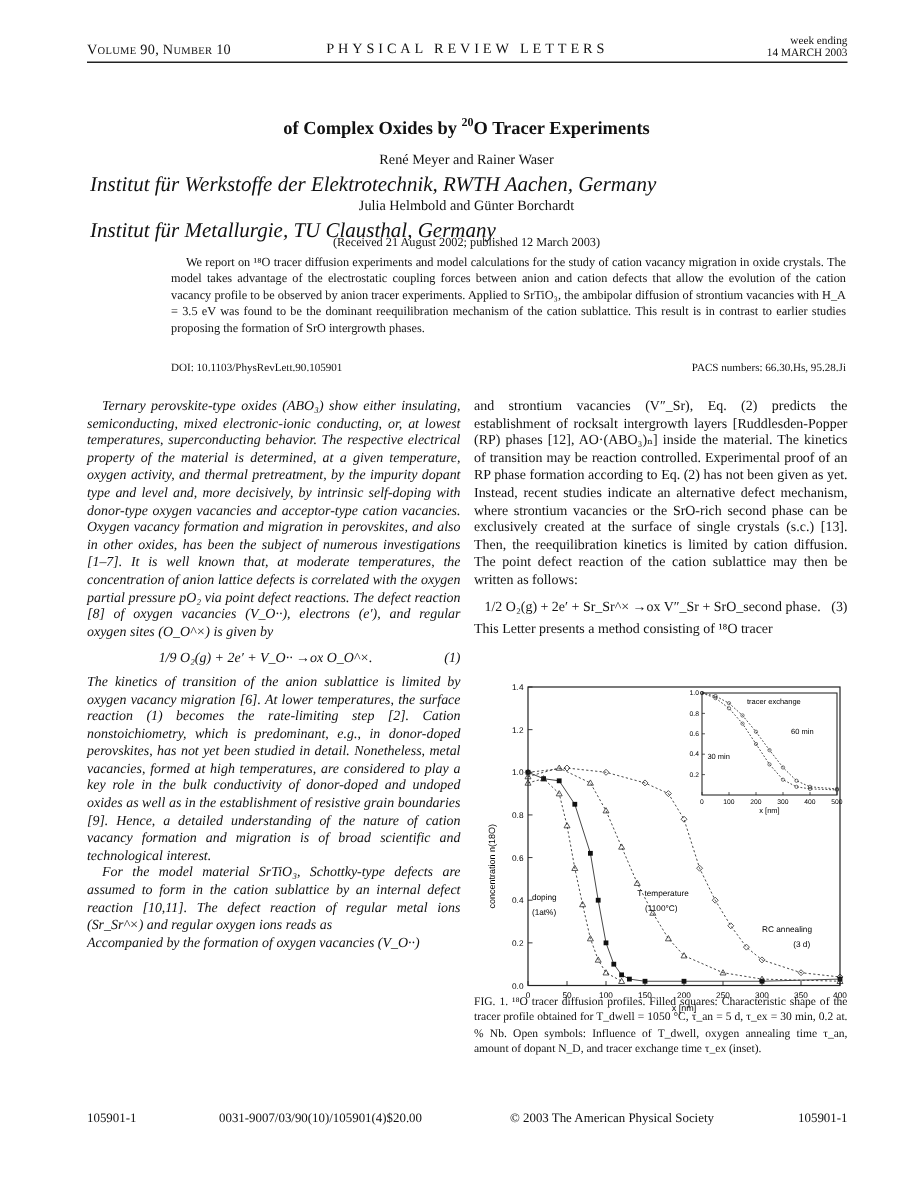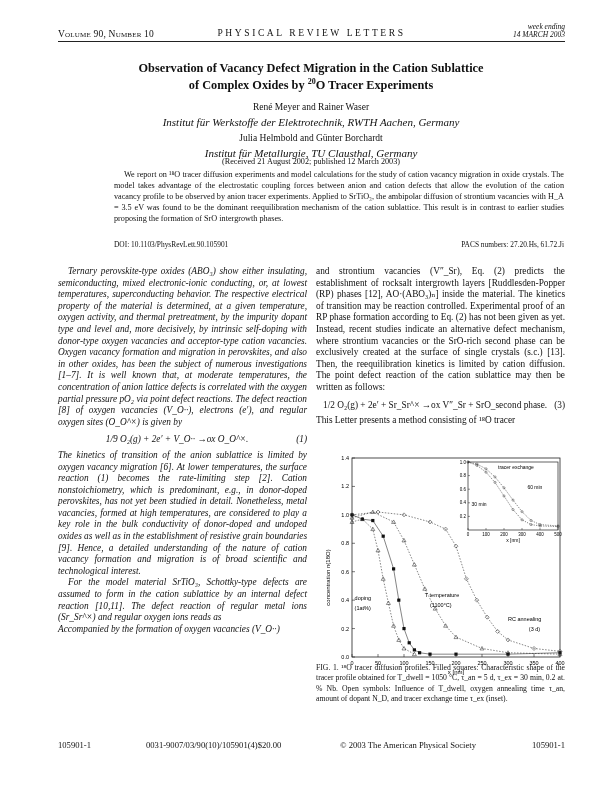--- a/index.html
+++ b/index.html
@@ -1,24 +1,24 @@
 <!DOCTYPE html>
 <html><head>
 <meta charset="utf-8">
 <style>
   html,body{margin:0;padding:0;background:#fff;}
   body{width:612px;height:792px;position:relative;overflow:hidden;font-family:"Liberation Serif","DejaVu Serif",serif;color:#111;}
   .hdr{position:absolute;left:58px;right:47px;top:24px;height:17px;border-bottom:1px solid #222;}
   .hdr .vol{position:absolute;left:0;bottom:2px;font-size:9.5px;font-variant:small-caps;letter-spacing:0.2px;}
   .hdr .journal{position:absolute;left:0;right:0;bottom:3px;text-align:center;font-size:9.5px;letter-spacing:2.6px;}
-  .hdr .week{position:absolute;right:0;bottom:2px;text-align:right;font-size:7.5px;line-height:8px;font-style:italic;}
+  .hdr .week{position:absolute;right:0;bottom:2px;text-align:right;font-size:7.5px;line-height:8px;}
   .title{position:absolute;left:60px;right:50px;top:61px;text-align:center;font-weight:bold;font-size:12.3px;line-height:14px;}
   .title sup{font-size:8px;}
   .authors{position:absolute;left:60px;right:50px;text-align:center;font-size:9.5px;}
-  .affil{position:absolute;left:60px;right:50px;text-align:center;font-size:11px;font-style:italic;}
+  .affil{position:absolute;left:60px;right:50px;font-size:14px;font-style:italic;}
   .received{position:absolute;left:60px;right:50px;text-align:center;font-size:8.2px;}
   .abstract{position:absolute;left:114px;right:48px;top:170px;font-size:8.2px;line-height:10.9px;text-align:justify;text-indent:10px;}
   .doi{position:absolute;left:114px;top:240px;font-size:7.4px;}
   .pacs{position:absolute;right:48px;top:240px;font-size:7.4px;}
   .col{position:absolute;font-size:9.3px;line-height:11.6px;text-align:justify;}
   .col p{margin:0;}
   .col .ind{text-indent:10px;}
   .col1{left:58px;width:249px;top:266px;font-style:italic;}
   .col2{left:316px;width:249px;top:266px;}
   .eq{display:flex;justify-content:space-between;margin:6px 0 4px 0;}
@@ -34,33 +34,33 @@
 <div class="hdr">
   <span class="vol">Volume 90, Number 10</span>
   <span class="journal">PHYSICAL REVIEW LETTERS</span>
   <span class="week">
     <span>week ending</span><br>
     <span>14 MARCH 2003</span>
   </span>
 </div>
 
 <div class="title">
-  <span>Observation of Vacancy Defect Migration in the Cation Sublattice</span><br>
+  <br>
   <span>of Complex Oxides by </span><sup>20</sup><span>O Tracer Experiments</span>
 </div>
 
 <div class="authors" style="top:102px">René Meyer and Rainer Waser</div>
 <div class="affil" style="top:116px">Institut für Werkstoffe der Elektrotechnik, RWTH Aachen, Germany</div>
 <div class="authors" style="top:133px">Julia Helmbold and Günter Borchardt</div>
 <div class="affil" style="top:147px">Institut für Metallurgie, TU Clausthal, Germany</div>
 <div class="received" style="top:157px">(Received 21 August 2002; published 12 March 2003)</div>
 
 <div class="abstract">We report on ¹⁸O tracer diffusion experiments and model calculations for the study of cation vacancy migration in oxide crystals. The model takes advantage of the electrostatic coupling forces between anion and cation defects that allow the evolution of the cation vacancy profile to be observed by anion tracer experiments. Applied to SrTiO₃, the ambipolar diffusion of strontium vacancies with H_A = 3.5 eV was found to be the dominant reequilibration mechanism of the cation sublattice. This result is in contrast to earlier studies proposing the formation of SrO intergrowth phases.</div>
 <div class="doi">DOI: 10.1103/PhysRevLett.90.105901</div>
-<div class="pacs">PACS numbers: 27.20.Hs, 61.72.Ji</div>
+<div class="pacs">PACS numbers: 66.30.Hs, 95.28.Ji</div>
 
 <div class="col col1">
   <p class="ind">Ternary perovskite-type oxides (ABO₃) show either insulating, semiconducting, mixed electronic-ionic conducting, or, at lowest temperatures, superconducting behavior. The respective electrical property of the material is determined, at a given temperature, oxygen activity, and thermal pretreatment, by the impurity dopant type and level and, more decisively, by intrinsic self-doping with donor-type oxygen vacancies and acceptor-type cation vacancies. Oxygen vacancy formation and migration in perovskites, and also in other oxides, has been the subject of numerous investigations [1–7]. It is well known that, at moderate temperatures, the concentration of anion lattice defects is correlated with the oxygen partial pressure pO₂ via point defect reactions. The defect reaction [8] of oxygen vacancies (V_O··), electrons (e′), and regular oxygen sites (O_O^×) is given by</p>
   <div class="eq">
     <span class="expr">1/9 O₂(g) + 2e′ + V_O·· →ox O_O^×.</span>
     <span>(1)</span>
   </div>
   <p>The kinetics of transition of the anion sublattice is limited by oxygen vacancy migration [6]. At lower temperatures, the surface reaction (1) becomes the rate-limiting step [2]. Cation nonstoichiometry, which is predominant, e.g., in donor-doped perovskites, has not yet been studied in detail. Nonetheless, metal vacancies, formed at high temperatures, are considered to play a key role in the bulk conductivity of donor-doped and undoped oxides as well as in the establishment of resistive grain boundaries [9]. Hence, a detailed understanding of the nature of cation vacancy formation and migration is of broad scientific and technological interest.</p>
   <p class="ind">For the model material SrTiO₃, Schottky-type defects are assumed to form in the cation sublattice by an internal defect reaction [10,11]. The defect reaction of regular metal ions (Sr_Sr^×) and regular oxygen ions reads as</p>
   <p>Accompanied by the formation of oxygen vacancies (V_O··)</p>

